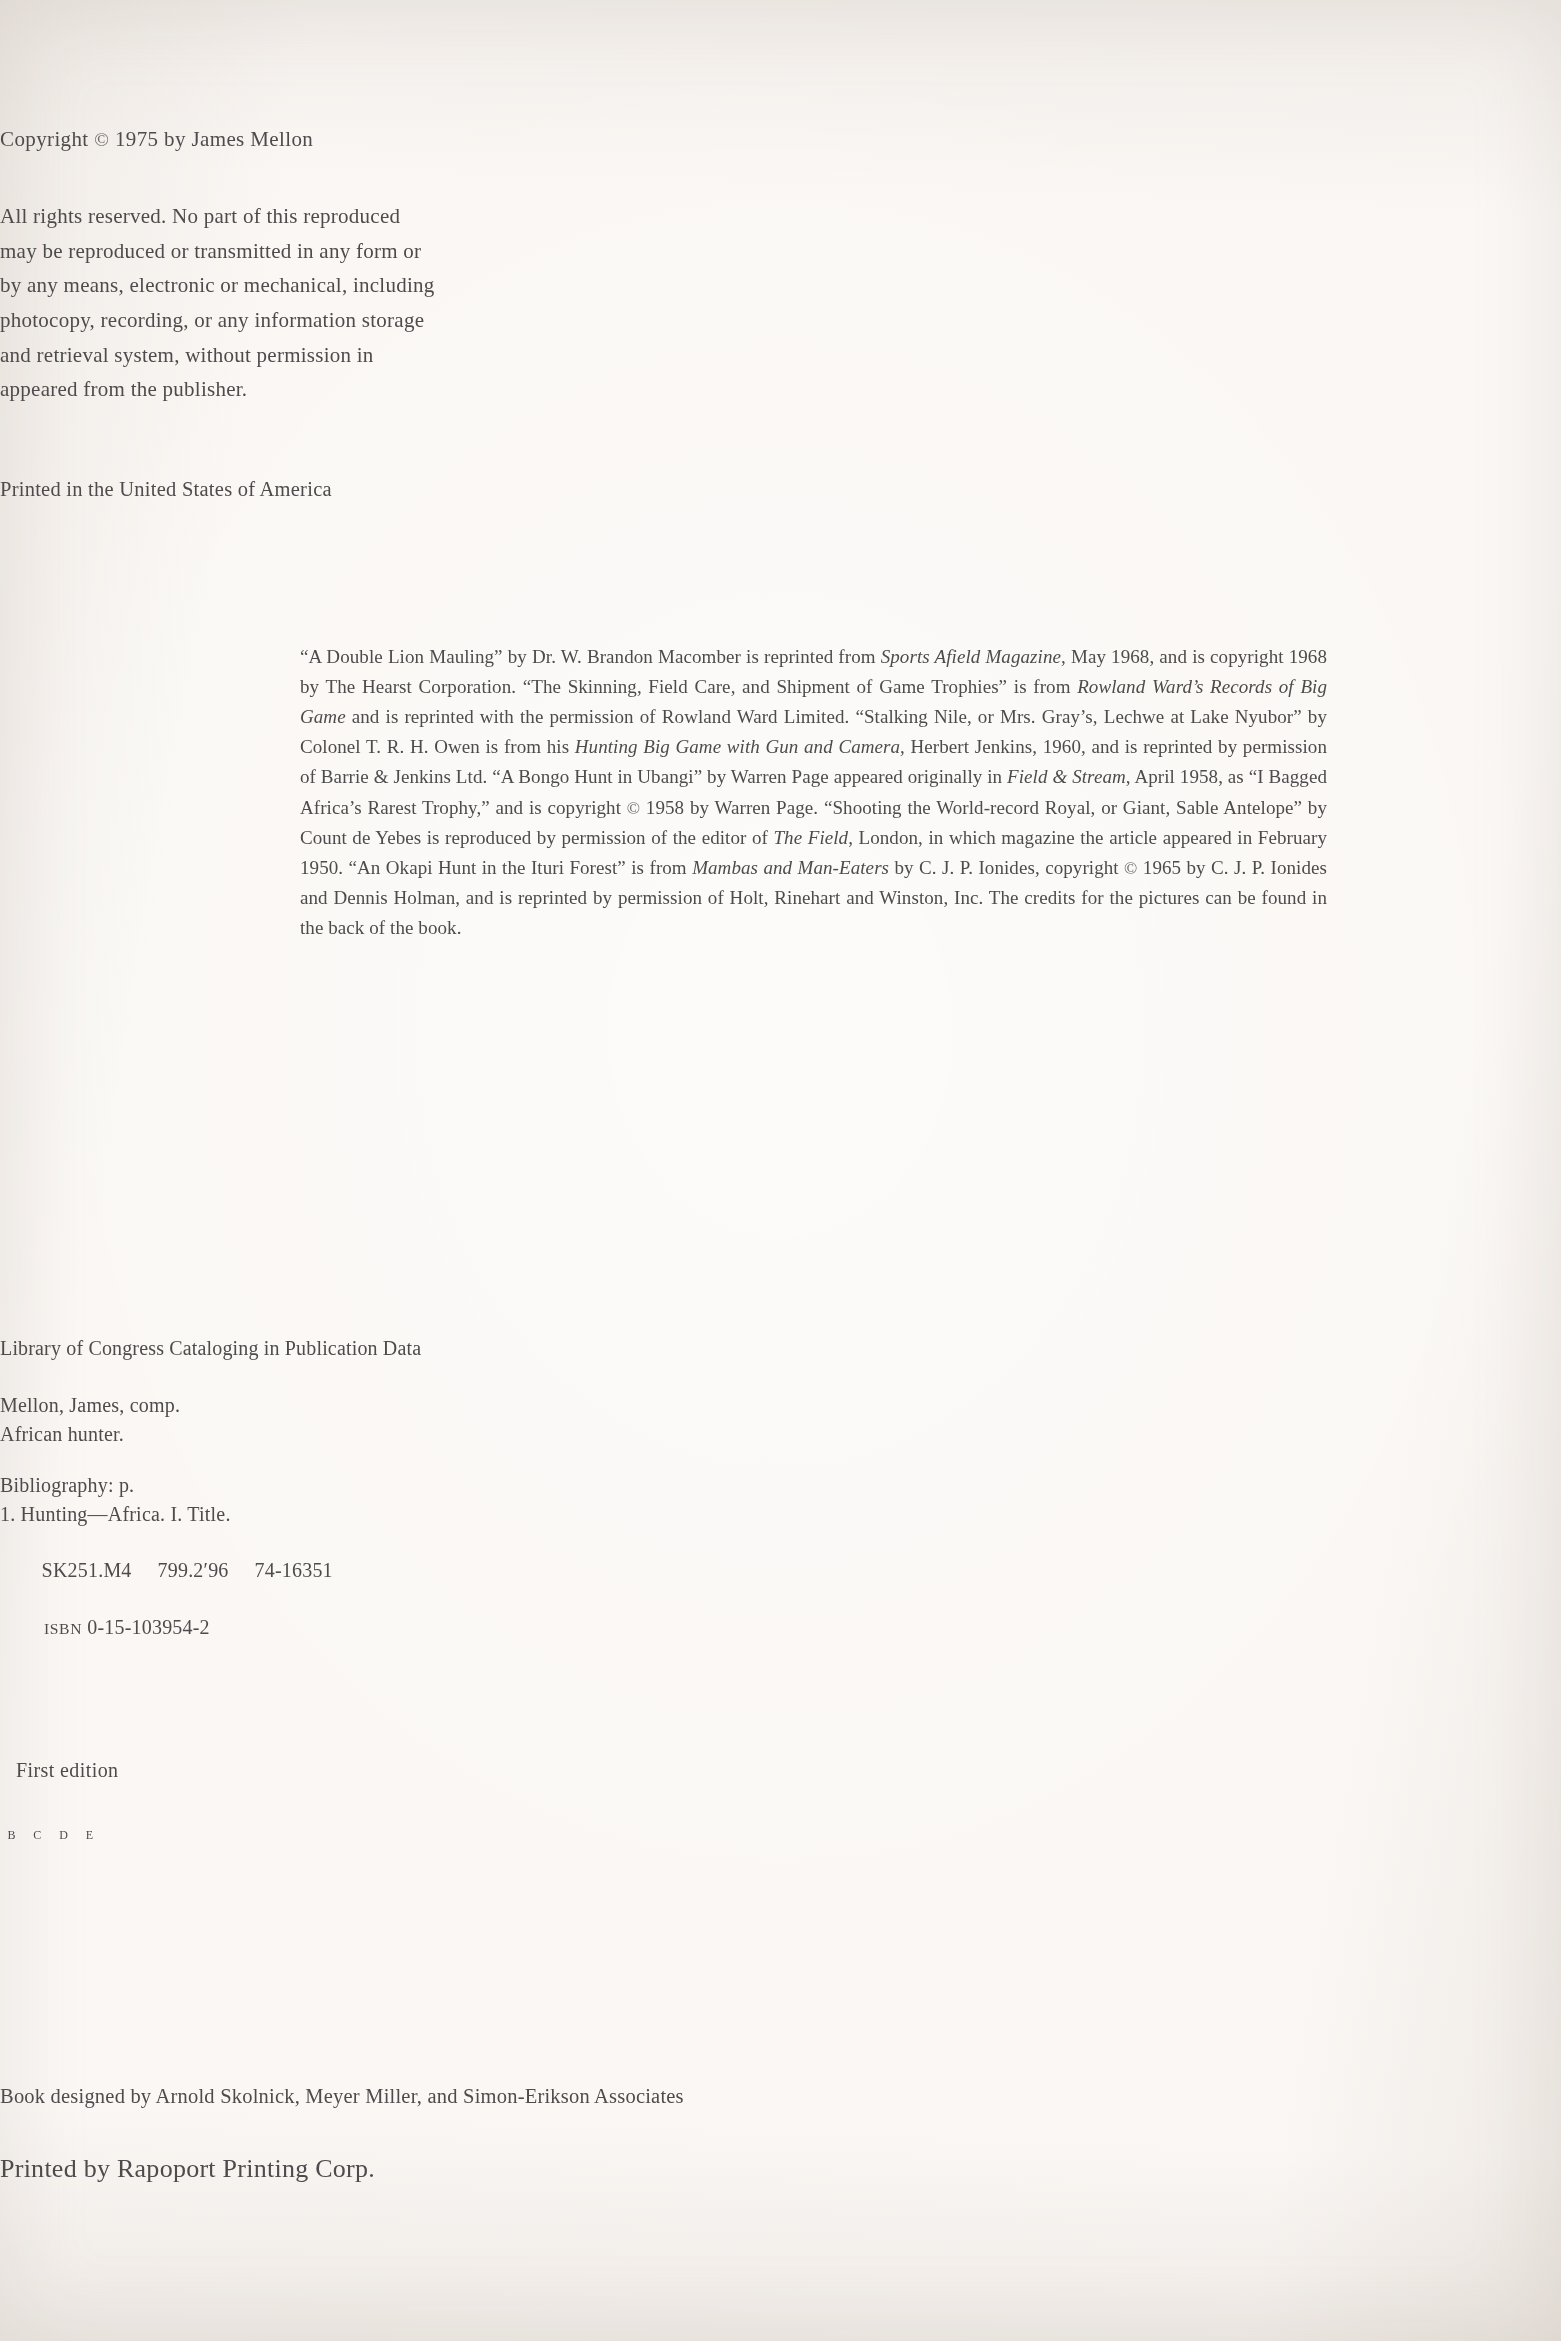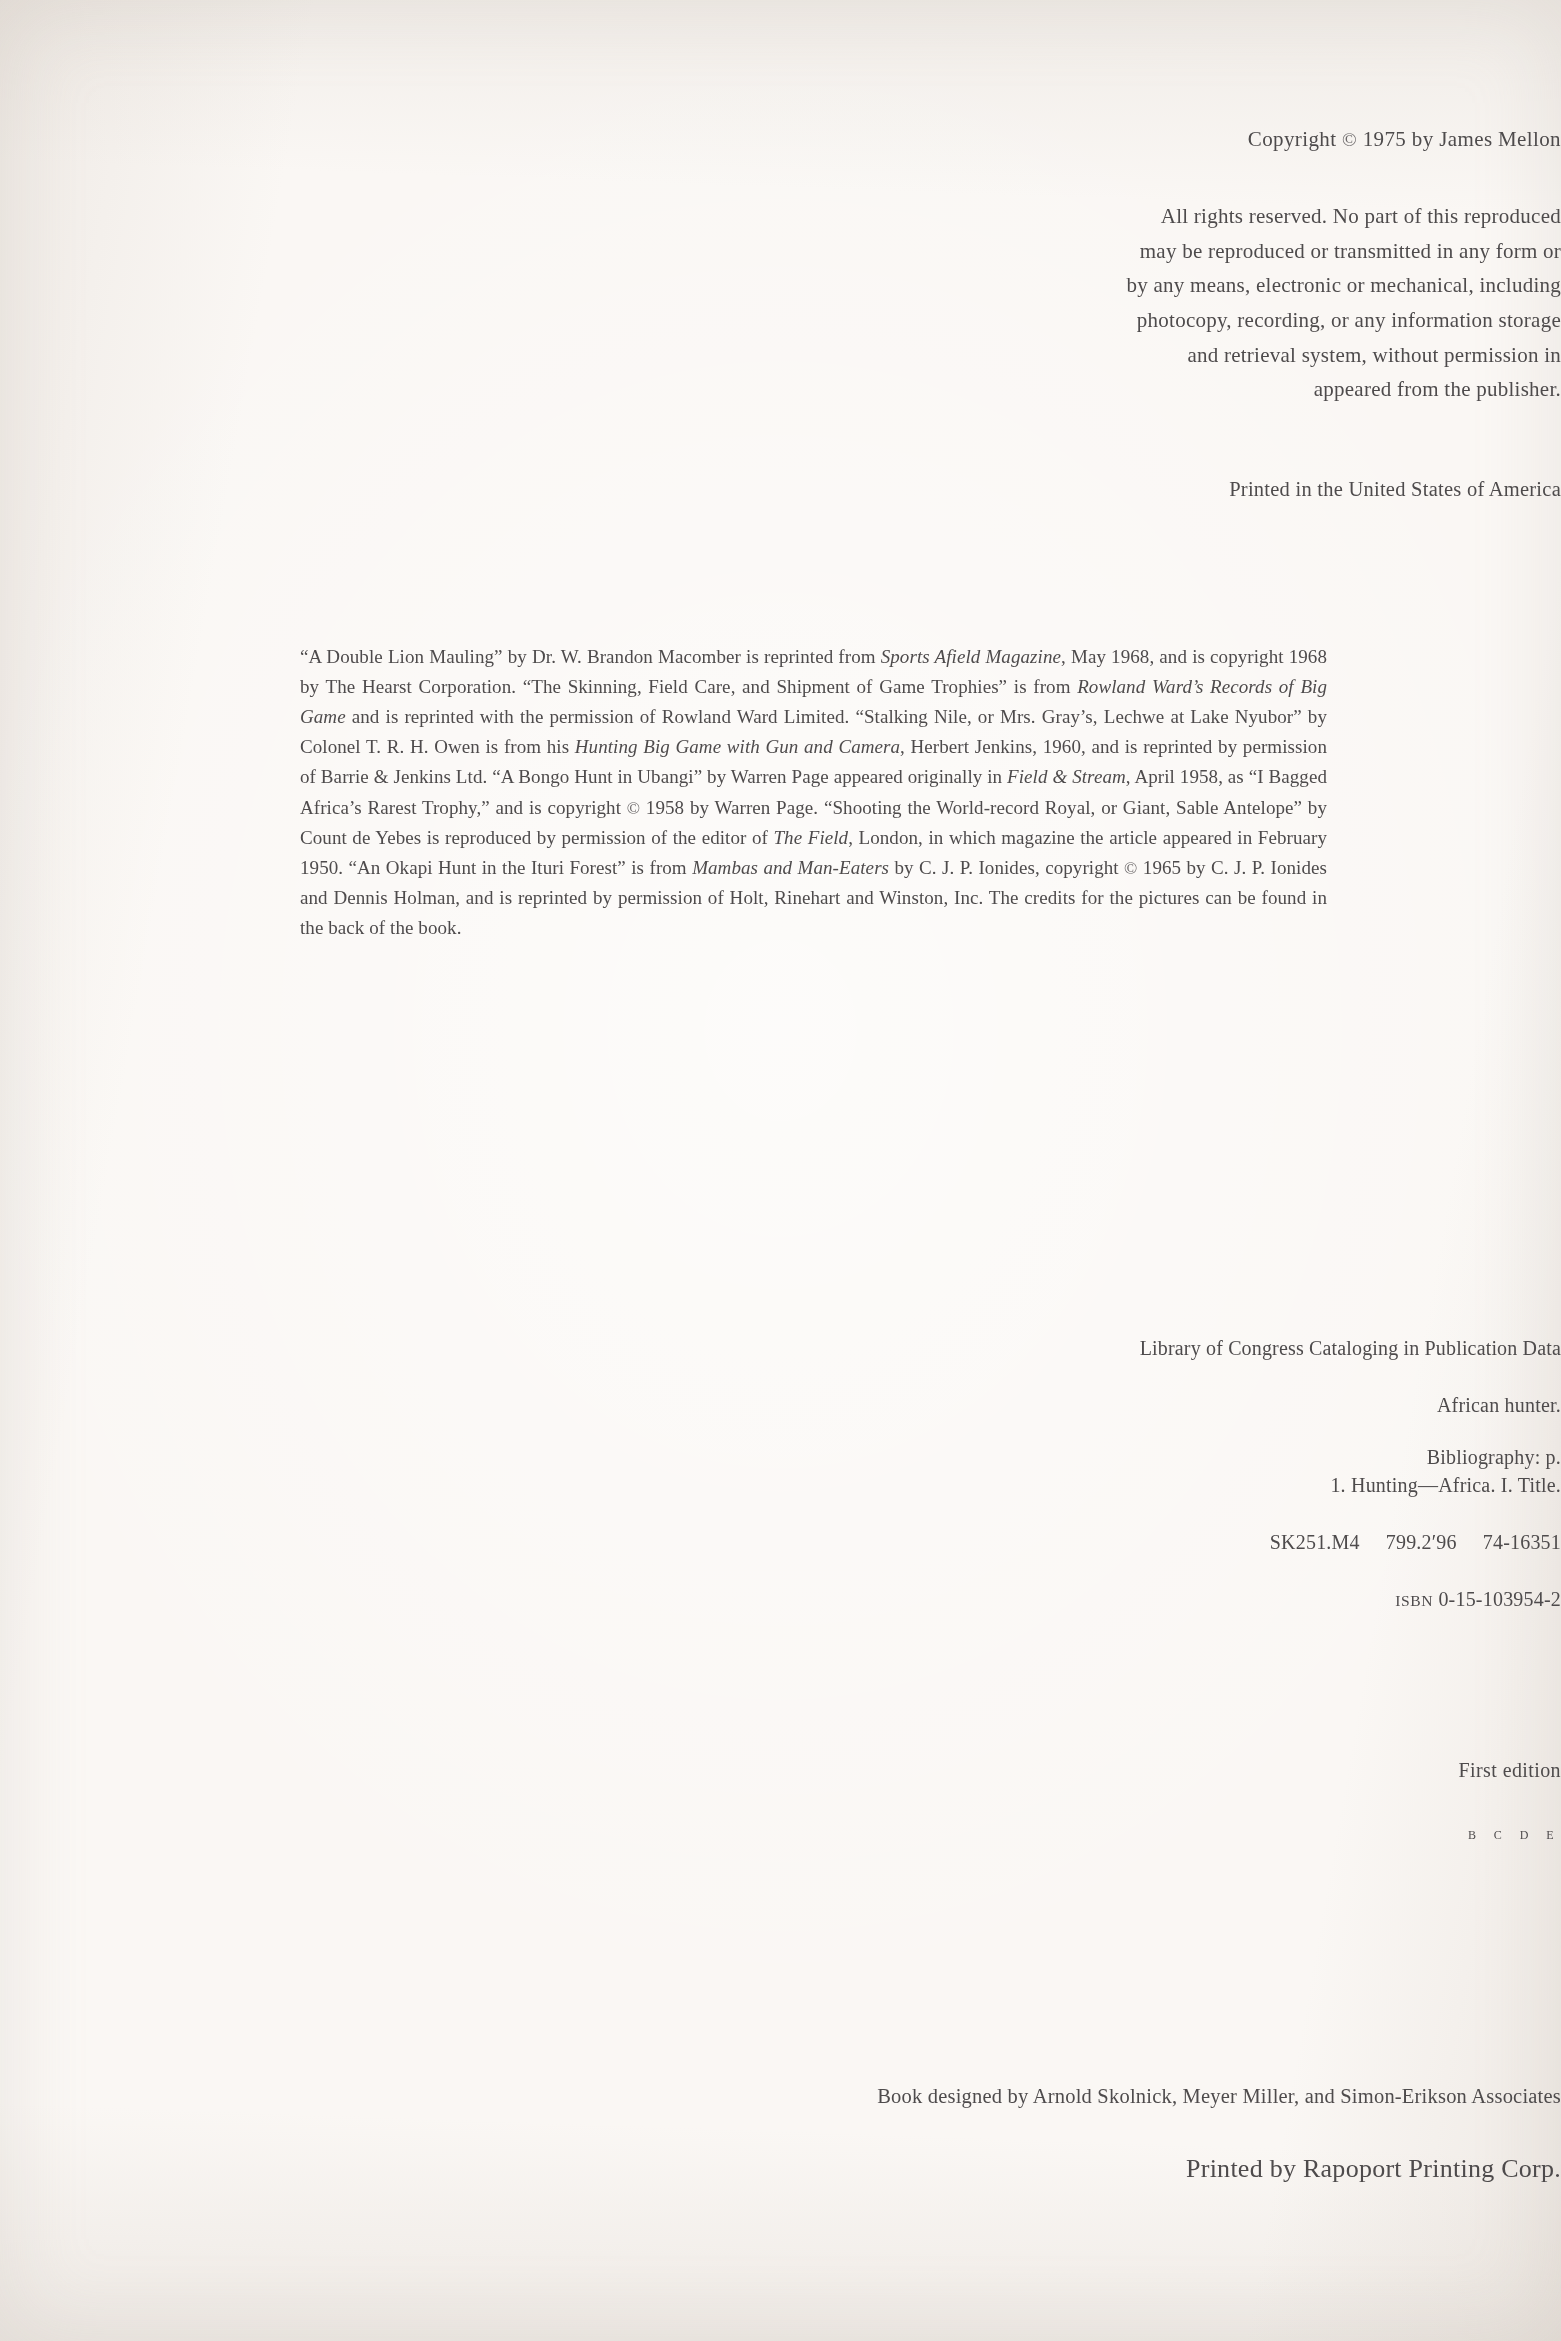--- a/index.html
+++ b/index.html
@@ -39,21 +39,21 @@
 
   .content {
     position: relative;
     z-index: 2;
     width: 100%;
     height: 100%;
   }
 
   
   .centered {
-    text-align: right;
+    text-align: left;
   }
 
   .copyright-line {
     position: absolute;
     top: 127px;
     left: 0;
     right: 0;
     font-size: 21px;
     letter-spacing: 0.018em;
   }
@@ -178,20 +178,21 @@
       <span class="ln">and retrieval system, without permission in</span>
       <span class="ln">appeared from the publisher.</span>
     </div>
 
     <div class="printed-usa centered">Printed in the United States of America</div>
 
     <div class="permissions"><span>“A Double Lion Mauling” by Dr. W. Brandon Macomber is reprinted from </span><i>Sports Afield Magazine</i><span>, May 1968, and is copyright 1968 by The Hearst Corporation. “The Skinning, Field Care, and Shipment of Game Trophies” is from </span><i>Rowland Ward’s Records of Big Game</i><span> and is reprinted with the permission of Rowland Ward Limited. “Stalking Nile, or Mrs. Gray’s, Lechwe at Lake Nyubor” by Colonel T. R. H. Owen is from his </span><i>Hunting Big Game with Gun and Camera</i><span>, Herbert Jenkins, 1960, and is reprinted by permission of Barrie &amp; Jenkins Ltd. “A Bongo Hunt in Ubangi” by Warren Page appeared originally in </span><i>Field &amp; Stream</i><span>, April 1958, as “I Bagged Africa’s Rarest Trophy,” and is copyright <span class="copysym">©</span> 1958 by Warren Page. “Shooting the World-record Royal, or Giant, Sable Antelope” by Count de Yebes is reproduced by permission of the editor of </span><i>The Field</i><span>, London, in which magazine the article appeared in February 1950. “An Okapi Hunt in the Ituri Forest” is from </span><i>Mambas and Man-Eaters</i><span> by C. J. P. Ionides, copyright <span class="copysym">©</span> 1965 by C. J. P. Ionides and Dennis Holman, and is reprinted by permission of Holt, Rinehart and Winston, Inc. The credits for the pictures can be found in the back of the book.</span></div>
 
     <div class="lc-block centered">
       <div class="lc-title">Library of Congress Cataloging in Publication Data</div>
+      <div class="lc-name">Mellon, James, comp.</div>
       <div class="lc-work">African hunter.</div>
       <div class="lc-bib">Bibliography: p.</div>
       <div class="lc-subj">1. Hunting—Africa.   I. Title.</div>
       <div class="lc-class">
         <span>SK251.M4</span><span>     </span><span>799.2′96</span><span>     </span><span>74-16351</span>
       </div>
       <div class="lc-isbn">
         <span class="smallcaps">ISBN</span>
         <span>0-15-103954-2</span>
       </div>

